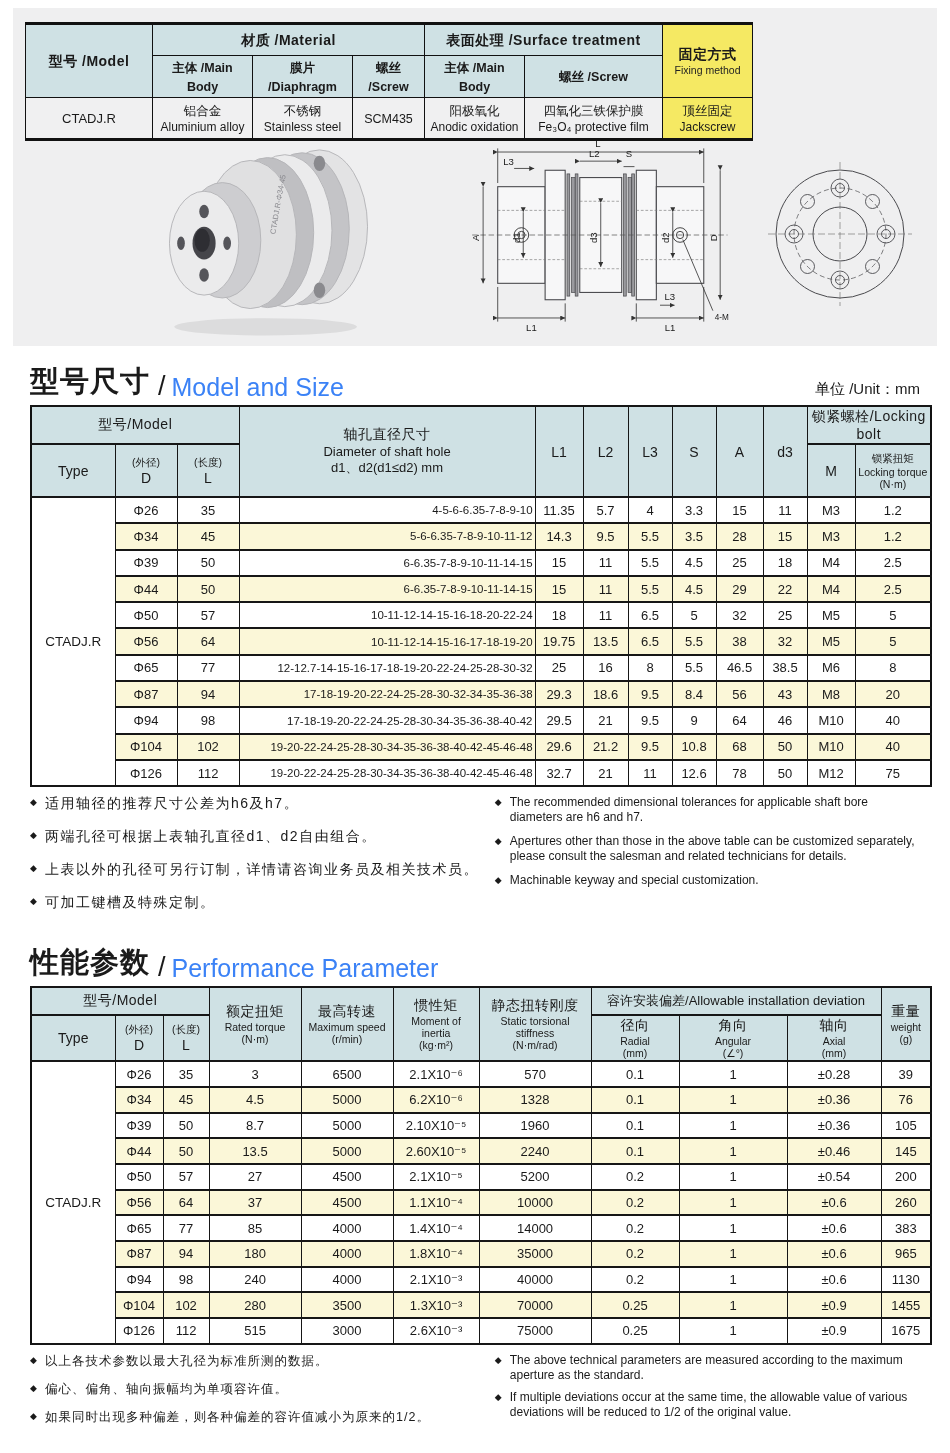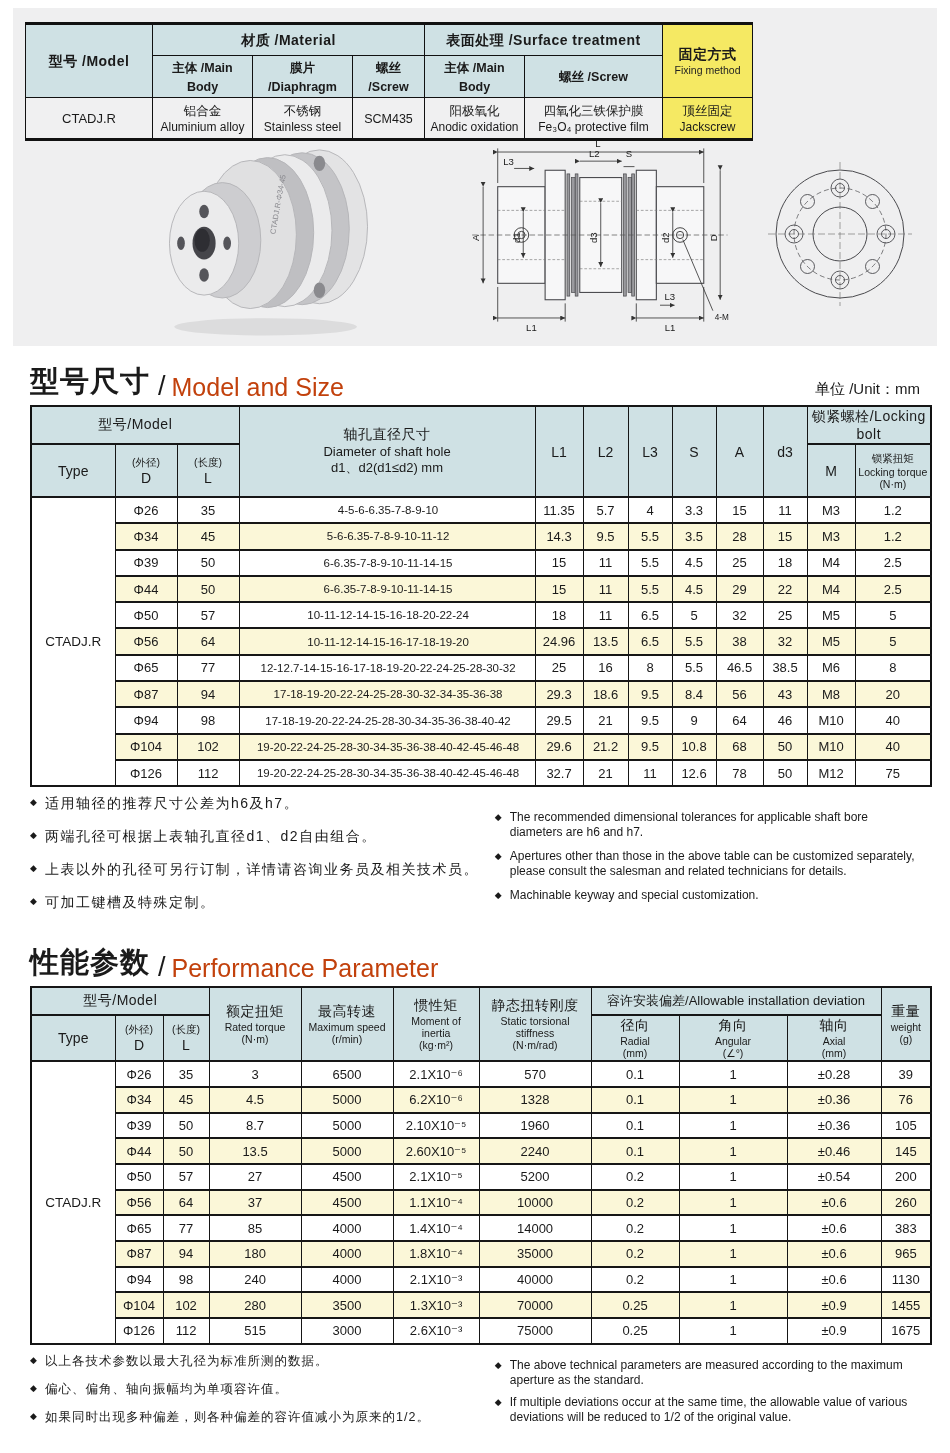--- a/index.html
+++ b/index.html
@@ -27,21 +27,21 @@
   .model-cell { font-size:13px; }
   
   .images-row { position:absolute; left:0; top:118px; width:924px; height:218px; }
   .photo-box   { position:absolute; left:118px; top:0;  width:250px; height:218px; }
   .sideview-box{ position:absolute; left:430px; top:2px; width:310px; height:214px; }
   .frontview-box{position:absolute; left:752px; top:28px; width:150px; height:160px; }
   
   .section-head { margin:12px 30px 0 30px; height:44px; display:flex; align-items:flex-end; }
   .section-head .zh-title { font-size:29px; font-weight:bold; letter-spacing:1px; }
   .section-head .sep { font-size:27px; font-weight:normal; margin:0 6px 0 8px; }
-  .section-head .en-title { font-size:25px; color:#c2410c;text-align:right; }
+  .section-head .en-title { font-size:25px; color:#3b82f6;text-align:right; }
   .section-head .unit { margin-left:auto; font-size:15px; padding-bottom:3px; }
   
   table.datatable { border-collapse:collapse; table-layout:fixed; margin:3px 30px 0 30px; width:900px;
                     border:2.5px solid #111; }
   table.datatable th, table.datatable td {
     border:1.4px solid #161616; border-top-width:2px; border-bottom-width:2px;
     text-align:center; vertical-align:middle; padding:1px 2px; font-size:13px;
   }
   table.datatable th { background:#cfe1e4; font-weight:normal; }
   .h-zh  { font-size:14px; letter-spacing:.5px; }
@@ -49,23 +49,23 @@
   .h-big { font-size:14px; }
   .h-mid { font-size:13px; }
   #t1 thead tr.r1 th { height:25px; }
   #t1 thead tr.r2 th { height:53px; }
   #t1 tbody td { height:26.3px; }
   #t2 thead tr.r1 th { height:28px; }
   #t2 thead tr.r2 th { height:46px; }
   #t2 tbody td { height:25.7px; }
   table.datatable tbody tr.alt td { background:#fbf7d8; }
   table.datatable tbody td.type-cell { background:#ffffff !important; font-size:13.5px; }
-  table.datatable tbody td.left { text-align:center; font-size:11.5px; padding-left:4px; letter-spacing:0; }
+  table.datatable tbody td.left { text-align:right; font-size:11.5px; padding-left:4px; letter-spacing:0; }
   
-  .notes { margin:8px 30px 0 30px; display:flex;align-items:center; }
+  .notes { margin:8px 30px 0 30px; display:flex; }
   .notes ul { list-style:none; }
   .notes li { position:relative; padding-left:15px; }
   .notes li::before { content:"◆"; position:absolute; left:0; top:2px; font-size:9px; }
   .notes-zh { width:470px; }
   .notes-en { width:430px; }
   .n1 .notes-zh li { font-size:14px; letter-spacing:1.5px; margin-bottom:15px; }
   .n1 .notes-en li { font-size:12px; line-height:1.25; margin-bottom:9px; }
   .n2 .notes-zh li { font-size:12.5px; letter-spacing:1px; margin-bottom:11px; }
   .n2 .notes-en li { font-size:12px; line-height:1.25; margin-bottom:7px; }
   svg text { font-family:"Liberation Sans","DejaVu Sans",sans-serif; }
@@ -388,21 +388,21 @@
         <td>5</td>
         <td>32</td>
         <td>25</td>
         <td>M5</td>
         <td>5</td>
       </tr>
       <tr class="alt">
         <td>Φ56</td>
         <td>64</td>
         <td class="left">10-11-12-14-15-16-17-18-19-20</td>
-        <td>24.96</td>
+        <td>19.75</td>
         <td>13.5</td>
         <td>6.5</td>
         <td>5.5</td>
         <td>38</td>
         <td>32</td>
         <td>M5</td>
         <td>5</td>
       </tr>
       <tr>
         <td>Φ65</td>

